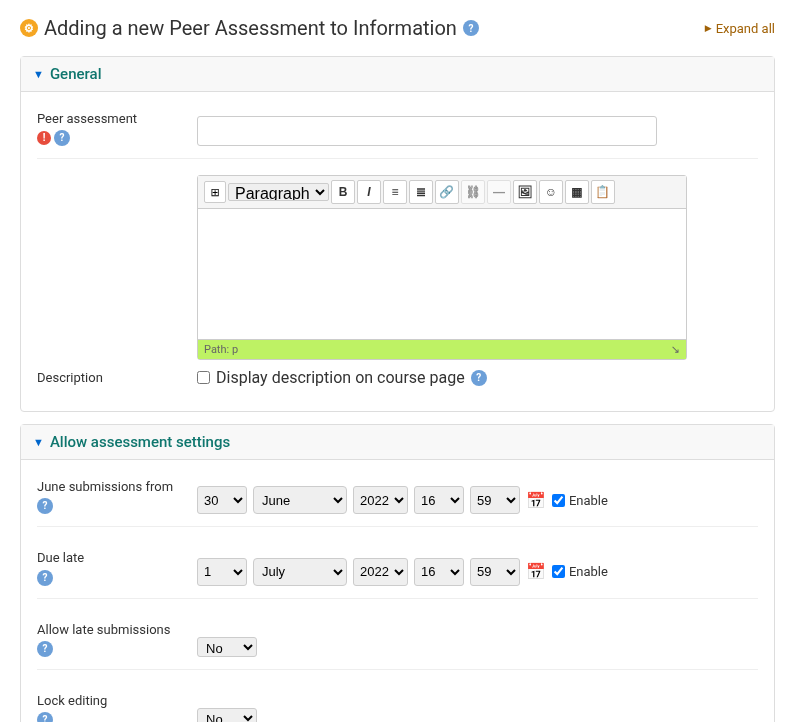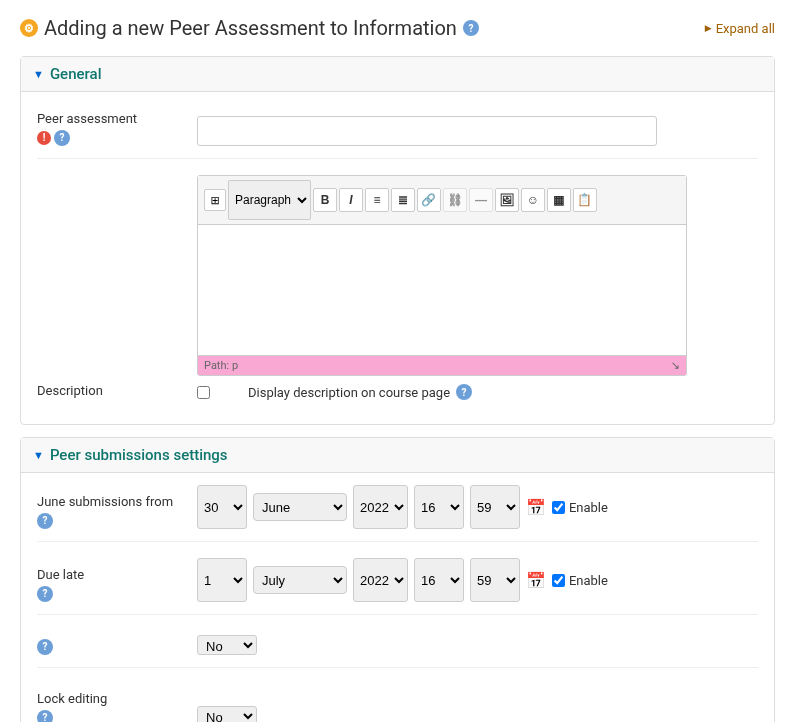--- a/index.html
+++ b/index.html
@@ -145,22 +145,22 @@
     .editor-toolbar {
       display: flex;
       align-items: center;
       gap: 2px;
       padding: 4px 6px;
       background: #f5f5f5;
       border-bottom: 1px solid #ccc;
       flex-wrap: wrap;
     }
     .editor-toolbar select {
-      height: 40px;
-      font-size: 12px;
+      height: 18px;
+      font-size: 16px;
       border: 1px solid #ccc;
       border-radius: 2px;
       padding: 0 2px;
     }
     .toolbar-btn {
       width: 24px;
       height: 24px;
       border: 1px solid #ccc;
       background: #fff;
       border-radius: 2px;
@@ -183,51 +183,50 @@
       justify-content: center;
       cursor: pointer;
       font-size: 11px;
     }
     .editor-body {
       height: 130px;
       background: #fff;
       padding: 6px;
     }
     .editor-footer {
-      background: #f9a8d4;
+      background: #bef264;
       border-top: 1px solid #ccc;
       padding: 3px 6px;
       font-size: 11px;
       color: #666;
       display: flex;
       justify-content: space-between;
     }
     .checkbox-row {
       display: flex;
       align-items: center;
       gap: 6px;
       margin-top: 8px;
     }
     .checkbox-row input[type="checkbox"] {
       margin: 0;
     }
     .checkbox-label {
-      font-size: 13px;
+      font-size: 16px;
       color: #333;
-      margin-left: 32px;
     }
     
     .datetime-row {
       display: flex;
       align-items: center;
       gap: 6px;
       flex-wrap: wrap;
     }
     .num-select {
-      height: 44px;
+      height: 28px;
       border: 1px solid #ccc;
       border-radius: 3px;
       padding: 2px 2px;
       font-size: 13px;
       min-width: 50px;
     }
     .month-select {
       height: 28px;
       border: 1px solid #ccc;
       border-radius: 4px;
@@ -333,21 +332,21 @@
             <span class="help-icon">?</span>
           </div>
         </div>
       </div>
     </div>
   </div>
 
   <div class="section">
     <div class="section-header">
       <span class="chevron">▼</span>
-      <span class="section-title">Peer submissions settings</span>
+      <span class="section-title">Allow assessment settings</span>
     </div>
     <div class="section-body">
 
       <div class="form-row">
         <div class="form-label">
           <div class="label-text">June submissions from</div>
           <div class="label-icons-row">
             <span class="help-icon">?</span>
           </div>
         </div>
@@ -412,20 +411,21 @@
             <div class="enable-checkbox-row">
               <input type="checkbox" checked="" style="">
               <span>Enable</span>
             </div>
           </div>
         </div>
       </div>
 
       <div class="form-row">
         <div class="form-label">
+          <div class="label-text">Allow late submissions</div>
           <div class="label-icons-row">
             <span class="help-icon">?</span>
           </div>
         </div>
         <div class="form-control-area">
           <select class="small-select">
             <option selected="">No</option><option>Yes</option>
           </select>
         </div>
       </div>

